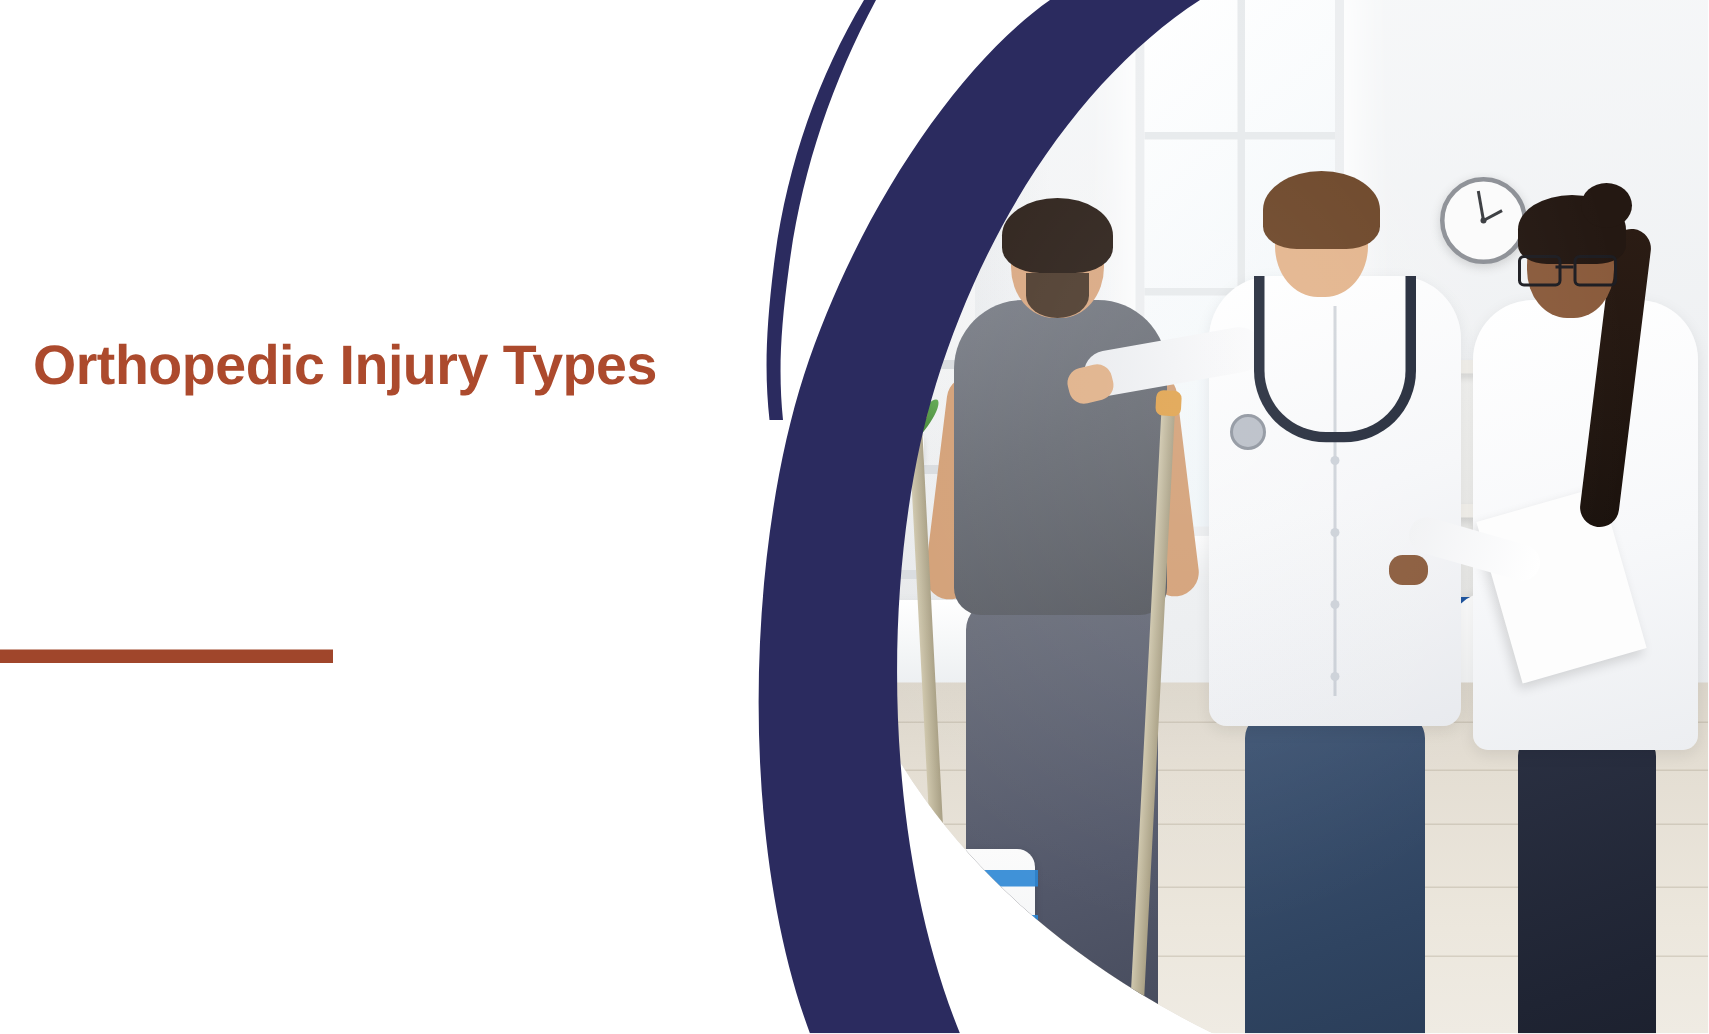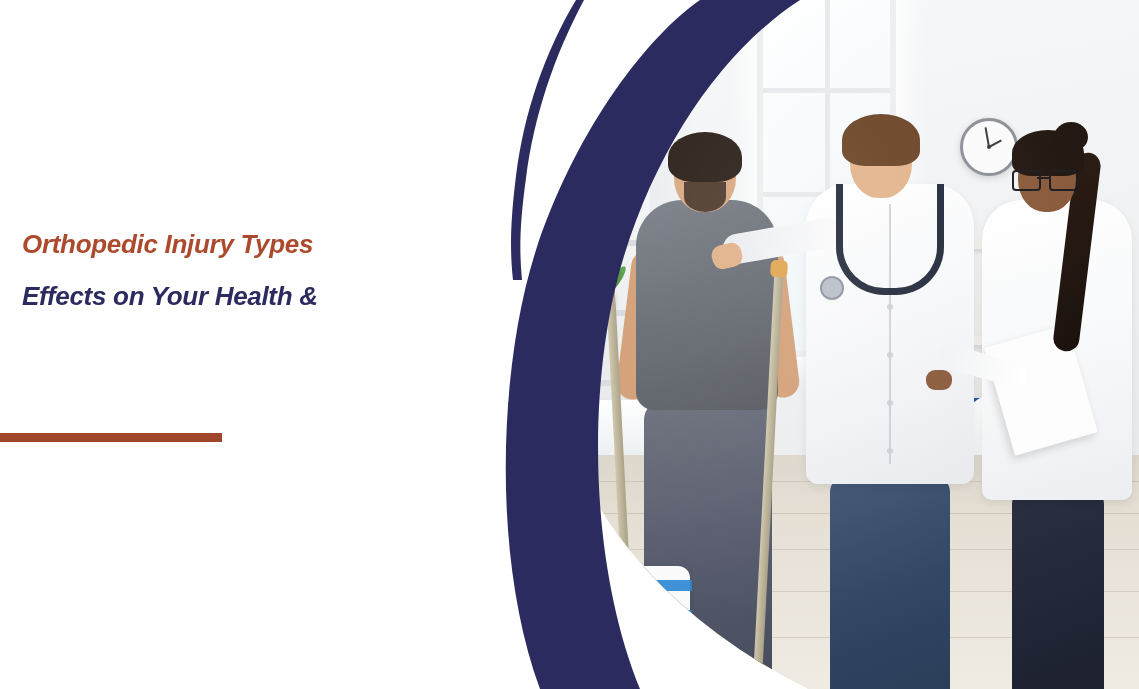--- a/index.html
+++ b/index.html
@@ -2,22 +2,22 @@
 <html><head>
 <meta charset="utf-8">
 <style>
   html,body{margin:0;padding:0;background:#fff;}
   body{width:1139px;height:689px;overflow:hidden;
        font-family:"Liberation Sans","DejaVu Sans",sans-serif;}
   .banner{position:relative;width:1139px;height:689px;background:#ffffff;overflow:hidden;}
 
   
   .text-block{position:absolute;left:22px;top:218px;width:460px;z-index:40;}
-  .headline{margin:0;padding:0;font-size:26px;line-height:52px;font-weight:700;
-            letter-spacing:-0.3px;color:#2B2B5F;font-style:italic;}
+  .headline{margin:0;padding:0;font-size:37px;line-height:52px;font-weight:700;
+            letter-spacing:-0.3px;color:#2B2B5F;}
   .headline .line{display:block;white-space:nowrap;}
   .headline .accent{color:#AC4A2D;}
   .rule{position:absolute;left:0px;top:433px;width:222px;height:9px;
         background:#A0462B;z-index:40;}
 
   
   .stage{position:absolute;left:0;top:0;width:1139px;height:689px;z-index:10;}
   .photo-clip{position:absolute;left:0;top:0;width:1139px;height:689px;
               clip-path:ellipse(580px 430px at 1128px 330px);overflow:hidden;}
 
@@ -332,18 +332,17 @@
   <svg class="curves" viewBox="0 0 1139 689">
 
     <path fill="#2B2B5F" d="M 1139 0 L 700 0 C 640 42 572 140 536 250 C 498 368 492 560 540 689 L 640 689 C 586 556 588 372 624 256 C 660 140 726 48 800 0 Z"></path>
 
     <path fill="#2B2B5F" d="M 576 0 C 545 52 524 112 516 176 C 510 224 510 252 513 280 L 522 280 C 519 250 520 222 526 178 C 534 116 554 56 584 0 Z"></path>
   </svg>
 
   <div class="text-block">
     <h1 class="headline">
       <span class="line accent">Orthopedic Injury Types</span>
-      <span class="line">Effects on Your Health &amp;</span>
     </h1>
   </div>
   <div class="rule"></div>
 
 </div>
 
 </body></html>

